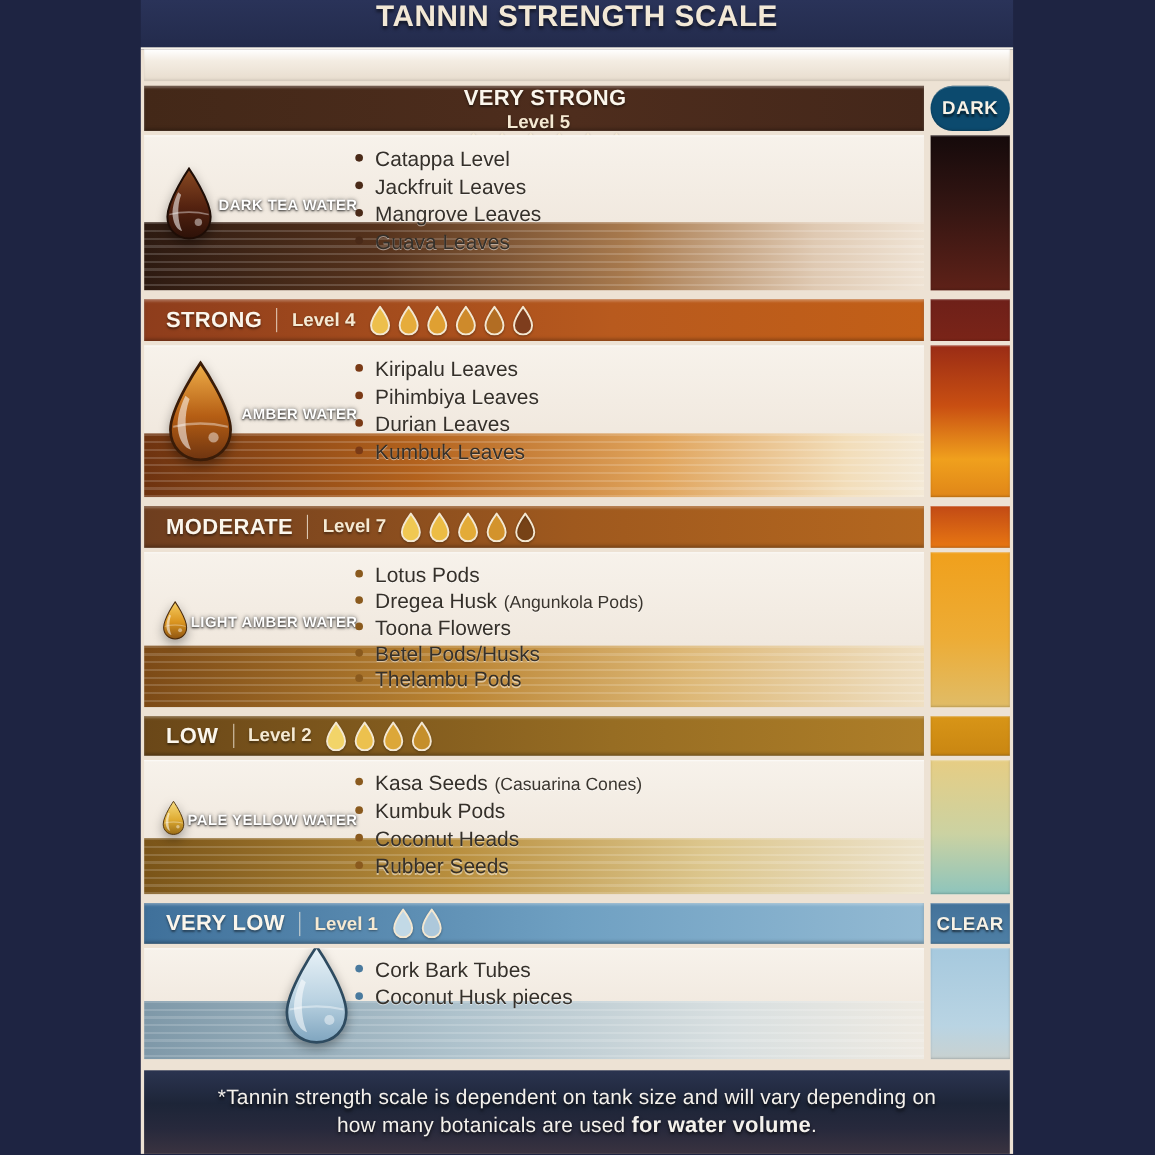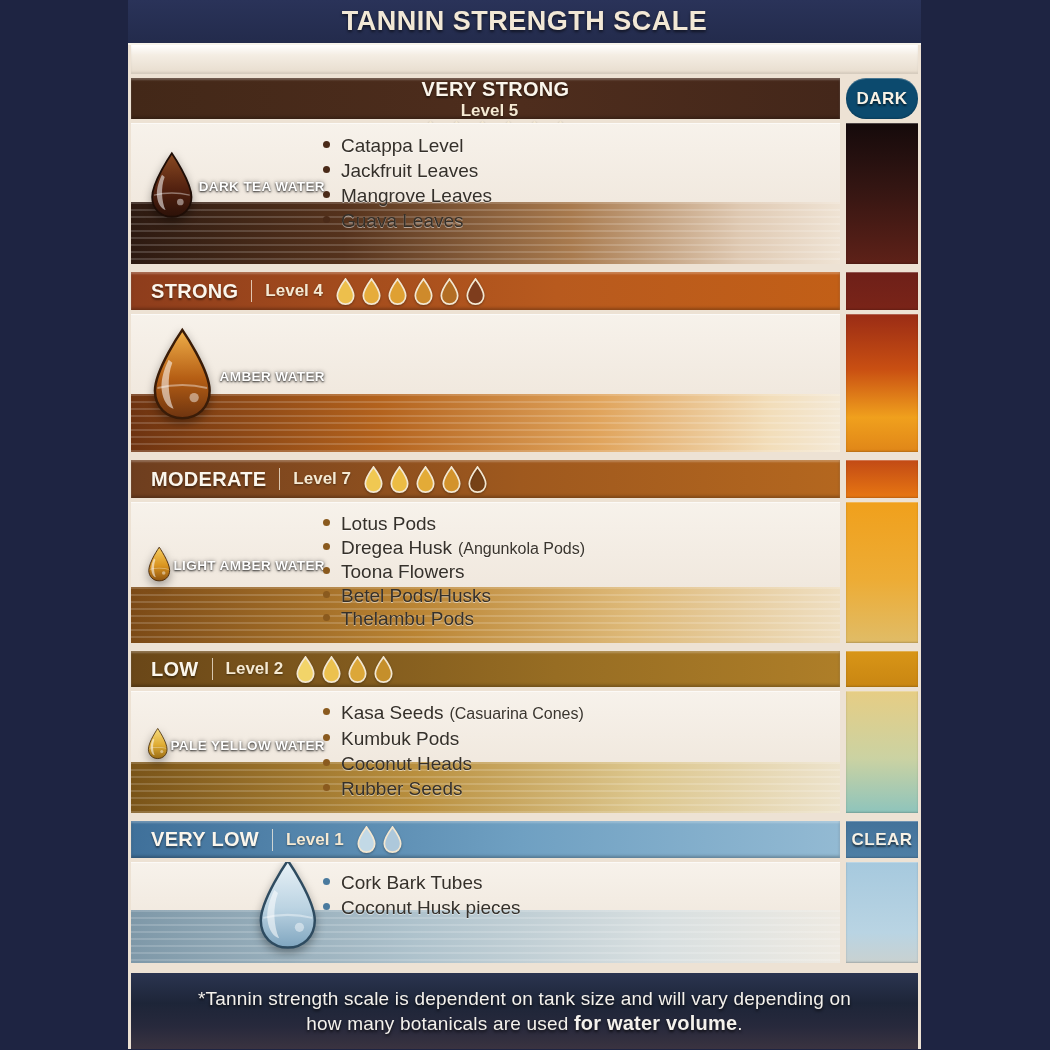--- a/index.html
+++ b/index.html
@@ -8,21 +8,21 @@
     background:#1E2442;
     font-family:"Liberation Sans","DejaVu Sans",sans-serif;
     -webkit-font-smoothing:antialiased;
   }
   .canvas{position:relative;width:1050px;height:1050px;background:#1E2442;}
   .frame{position:absolute;left:128px;top:0;width:793px;height:1050px;}
 
   
   .title-band{
     height:43px;background:linear-gradient(180deg,#2A3359,#232B4C);
-    display:flex;align-items:center;justify-content:center;
+    display:flex;align-items:flex-start;justify-content:center;
     border-bottom:2px solid #F7F3EA;
   }
   .title-band h1{
     margin:0;font-size:27px;font-weight:700;letter-spacing:.5px;
     color:#F2E8D6;text-shadow:0 2px 3px rgba(0,0,0,.55);
   }
 
   
   .panel{background:#EDE2D4;padding:0 3px 0 3px;}
   .top-strip{
@@ -234,20 +234,38 @@
                       <stop offset="1" stop-color="#6E3410"></stop>
       </linearGradient>
     </defs>
     <path d="M60 4 C60 4 16 68 16 102 C16 128 35 146 60 146 C85 146 104 128 104 102 C104 68 60 4 60 4 Z" fill="url(#bg1)" stroke="#3A1C08" stroke-width="4"></path>
     <path d="M38 52 C29 70 25 88 27 102 C29 118 37 129 46 131 C37 112 35 80 44 57 Z" fill="#FFFFFF" opacity=".55"></path>
     <path d="M20 96 Q60 86 100 96 L100 99 Q60 90 20 99 Z" fill="#FFFFFF" opacity=".4"></path>
     <circle cx="79" cy="113" r="7.5" fill="#FFFFFF" opacity=".45"></circle>
   </svg>
                 <div class="droplabel">AMBER WATER</div>
               </div>
+       <ul class="items">
+                <li>
+                  <span class="bullet"></span>
+                  <span>Kiripalu Leaves</span>
+                </li>
+                <li>
+                  <span class="bullet"></span>
+                  <span>Pihimbiya Leaves</span>
+                </li>
+                <li>
+                  <span class="bullet"></span>
+                  <span>Durian Leaves</span>
+                </li>
+                <li>
+                  <span class="bullet"></span>
+                  <span>Kumbuk Leaves</span>
+                </li>
+              </ul>
      </div>
      <div class="right rcell s1 b1"></div>
    </div>
           <div class="row hdr-row lv2">
      <div class="left hdr hr2">
        <span class="hdr-name">MODERATE</span>
        <span class="hdr-sep"></span>
        <span class="hdr-level">Level 7</span>
        <span class="drops">
                 <svg width="21" height="27" viewBox="0 0 21 28">

